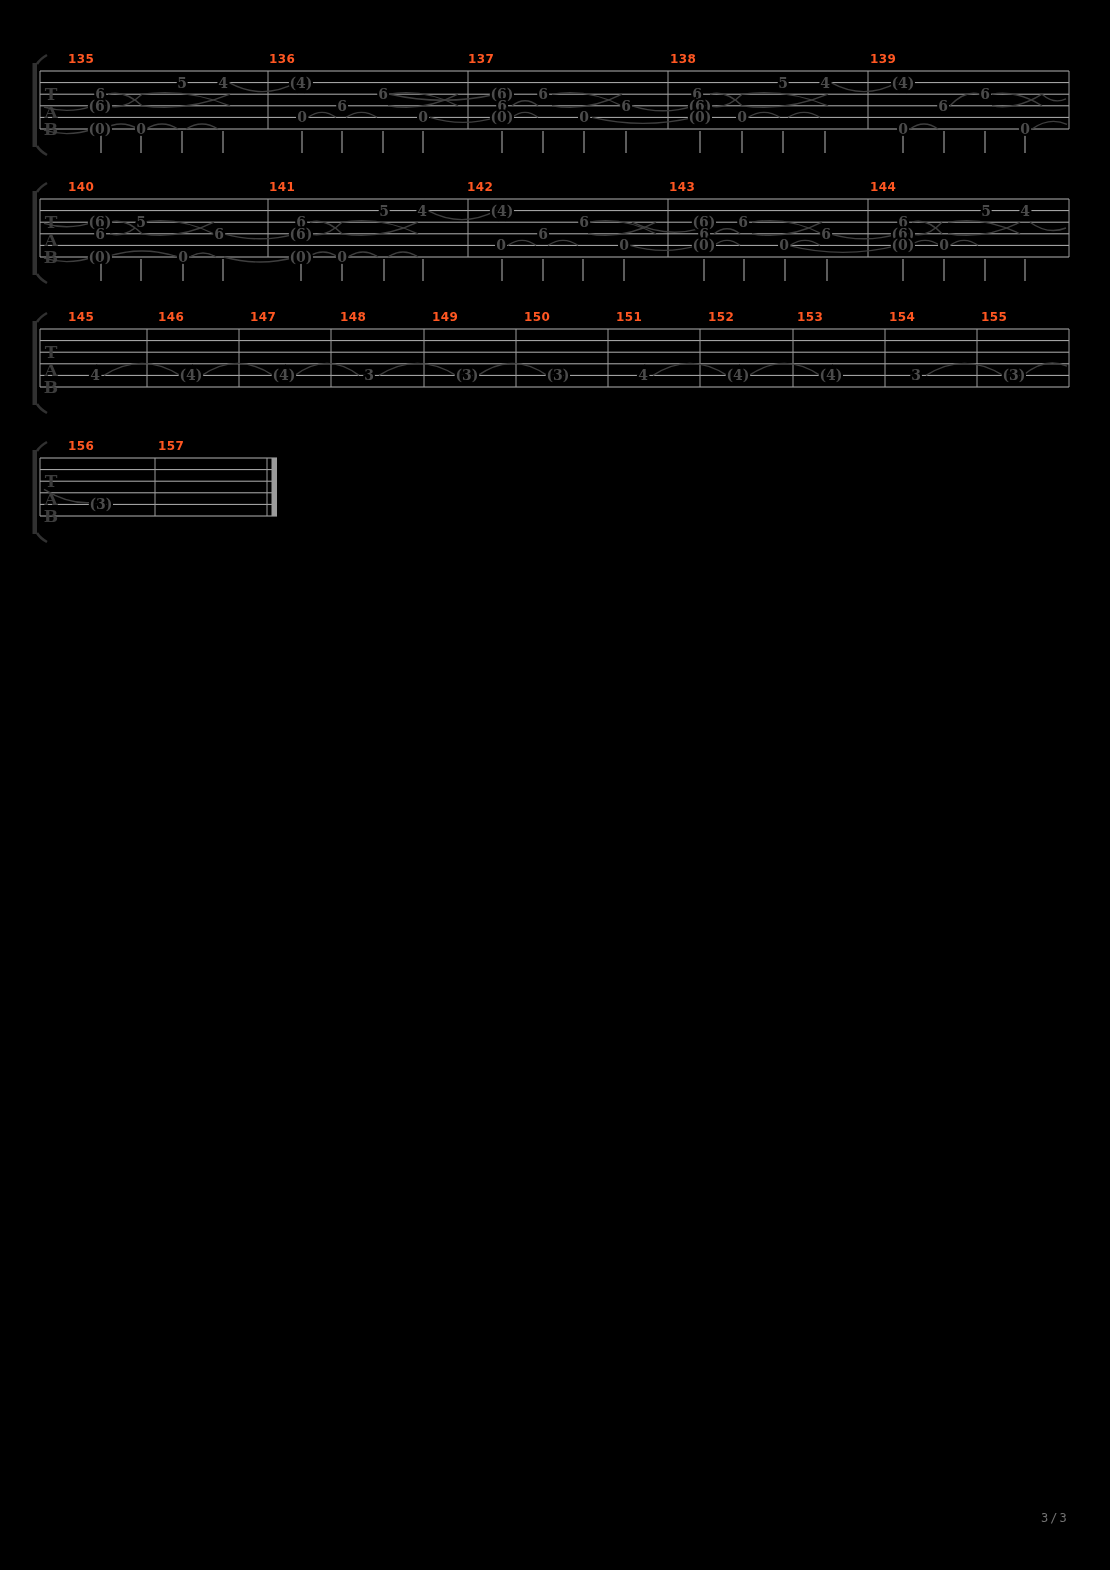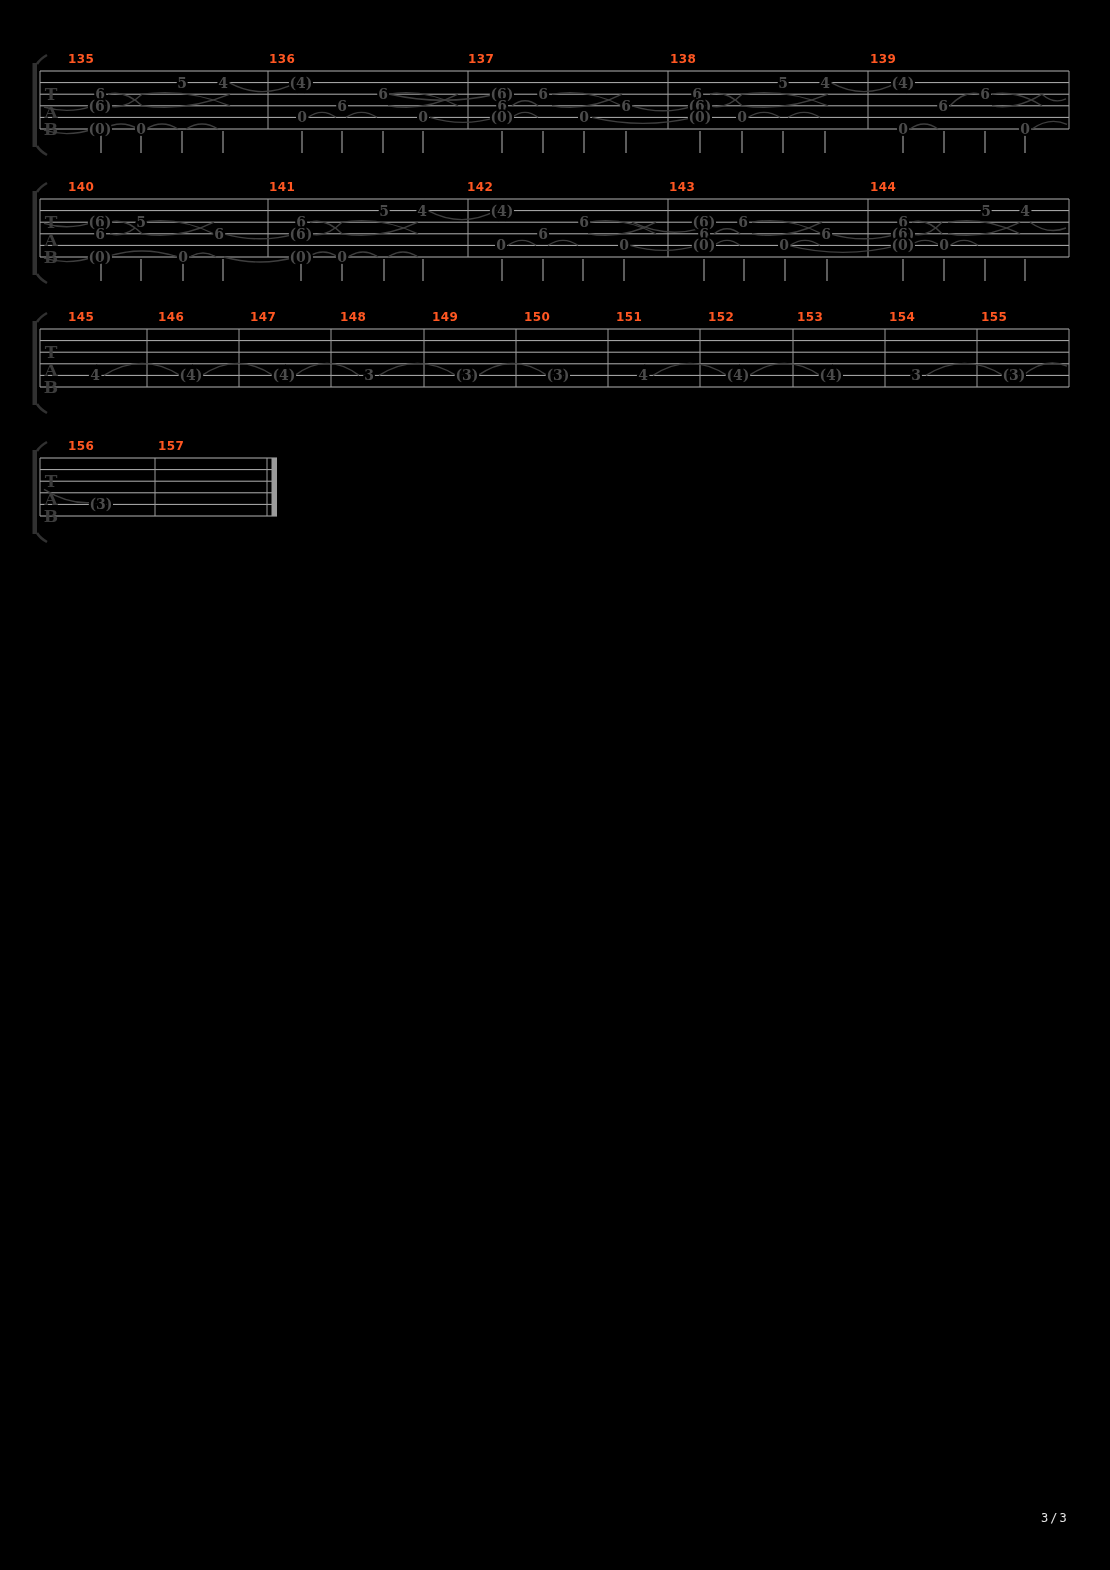--- a/index.html
+++ b/index.html
@@ -1,19 +1,19 @@
 <!DOCTYPE html>
 <html><head>
 <meta charset="utf-8">
 <style>
   html,body{margin:0;padding:0;background:#000;}
   .page{position:relative;width:1110px;height:1570px;background:#000;overflow:hidden;
         font-family:"DejaVu Sans",sans-serif;}
   #score{position:absolute;left:0;top:0;}
-  .page-num{position:absolute;left:1041px;top:1511px;font-size:12px;color:#e5e5e5;
+  .page-num{position:absolute;left:1041px;top:1511px;font-size:12px;color:#737373;
             letter-spacing:2px;font-family:"DejaVu Sans Mono",monospace;}
   .staff-line{stroke:#b3b3b3;stroke-width:1;}
   .barline{stroke:#9b9b9b;stroke-width:1;}
   .final-bar{fill:#9b9b9b;}
   .stem{stroke:#5c5c5c;stroke-width:2;}
   .arc{stroke:#3f3f3f;stroke-width:1.4;fill:none;}
   .note{font-family:"DejaVu Serif",serif;font-weight:bold;font-size:14px;fill:#4b4b4b;
         paint-order:stroke;stroke:#000;stroke-width:4px;text-anchor:middle;}
   .mnum{font-family:"DejaVu Sans",sans-serif;font-weight:bold;font-size:12px;fill:#ff5722;
         letter-spacing:0.4px;}

